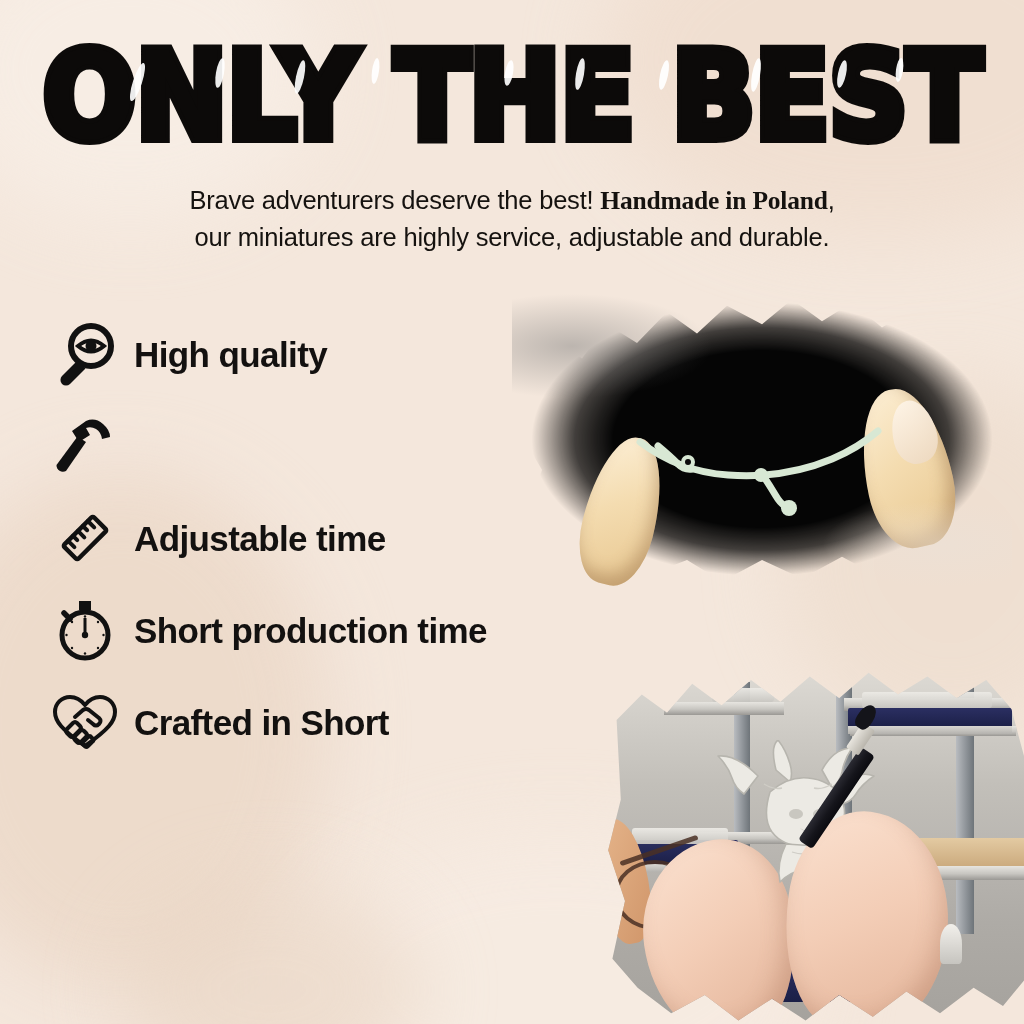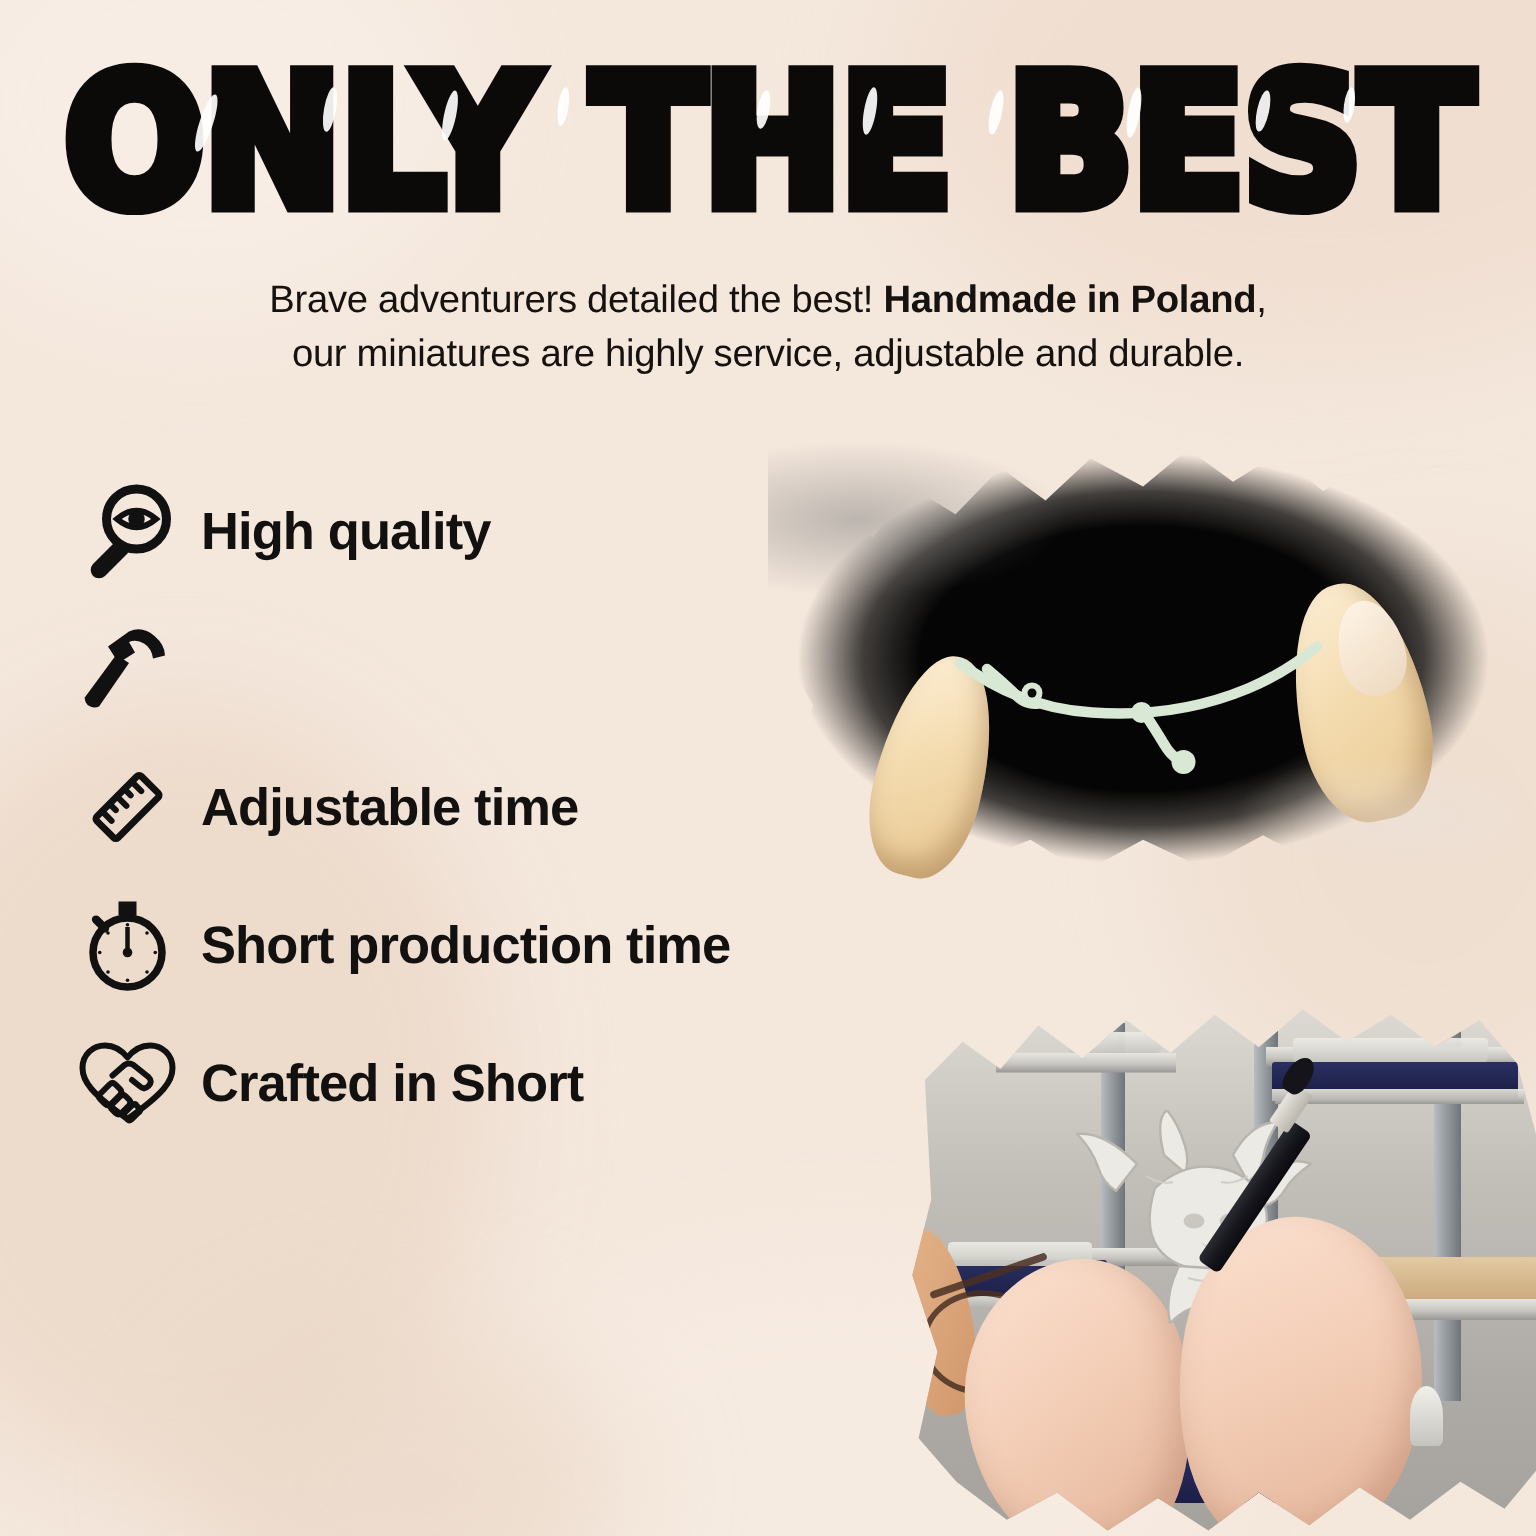--- a/index.html
+++ b/index.html
@@ -80,21 +80,21 @@
     left: 60px;
     right: 60px;
     top: 182px;
     text-align: center;
     font-family: "Liberation Sans", sans-serif;
     font-size: 25.5px;
     line-height: 1.42;
     color: #15120f;
     letter-spacing: -0.2px;
   }
-  .subtitle b { font-weight: 700; }
+  .subtitle b { font-weight: 700; font-family: Liberation Serif, serif; }
 
   
   .features {
     position: absolute;
     left: 48px;
     top: 308px;
     width: 700px;
   }
   .feature-row {
     position: relative;
@@ -330,21 +330,21 @@
       <i style="left:505px; top:24px;  width:8px;  height:26px; transform:rotate(10deg);"></i>
       <i style="left:576px; top:22px;  width:8px;  height:32px; transform:rotate(10deg);"></i>
       <i style="left:660px; top:24px;  width:8px;  height:30px; transform:rotate(12deg);"></i>
       <i style="left:752px; top:22px;  width:8px;  height:34px; transform:rotate(10deg);"></i>
       <i style="left:838px; top:24px;  width:8px;  height:28px; transform:rotate(12deg);"></i>
       <i style="left:896px; top:22px;  width:7px;  height:24px; transform:rotate(8deg);"></i>
     </div>
   </div>
 
   <div class="subtitle">
-    <div><span>Brave adventurers detailed the best! </span><b>Handmade in Poland</b><span>,</span></div>
+    <div><span>Brave adventurers deserve the best! </span><b>Handmade in Poland</b><span>,</span></div>
     <div>our miniatures are highly service, adjustable and durable.</div>
   </div>
 
   <div class="features">
 
     <div class="feature-row">
       <span class="feature-icon">
         <svg width="66" height="66" viewBox="0 0 66 66">
           <g fill="none" stroke="#111" stroke-width="6">
             <circle cx="39" cy="25" r="20"></circle>

